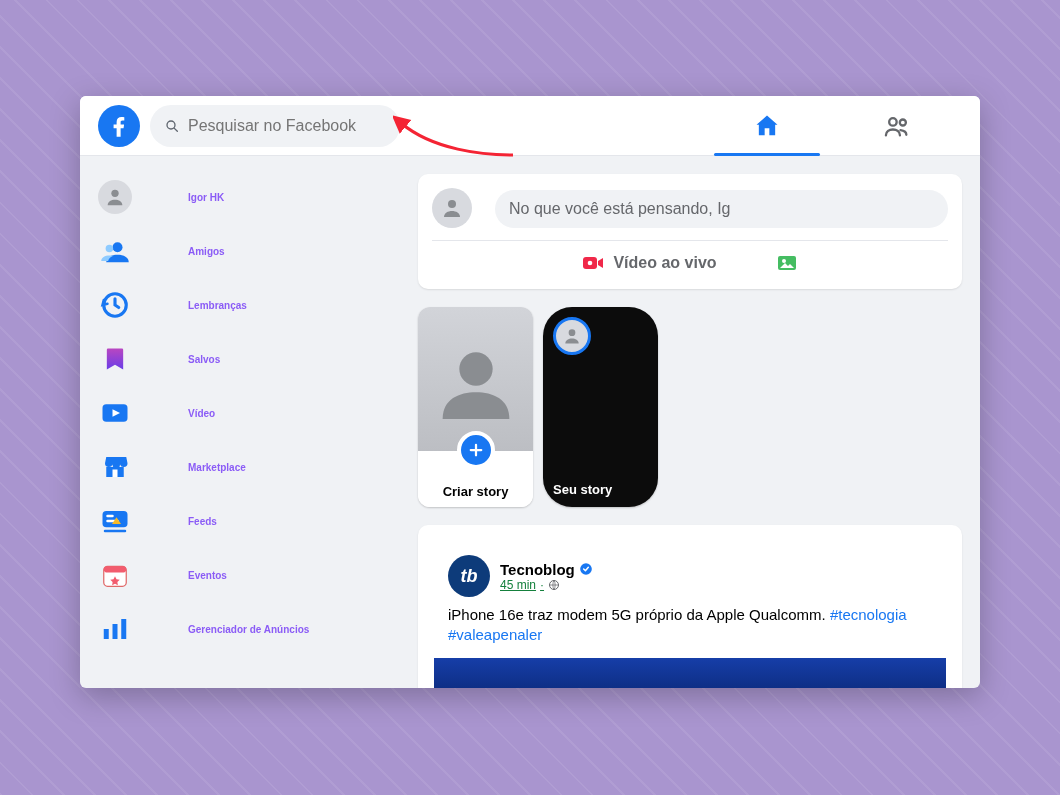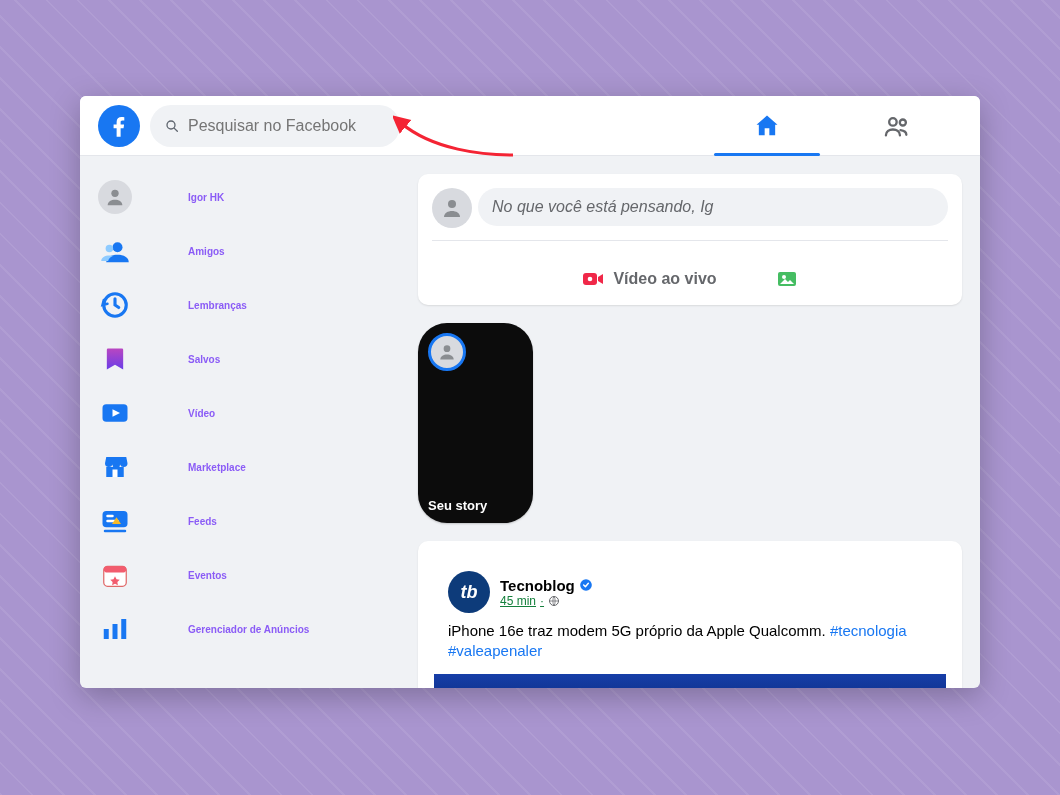--- a/index.html
+++ b/index.html
@@ -41,24 +41,24 @@
   .sidebar { width: 320px; padding: 14px 8px; overflow:hidden; }
   .sb-item { display:flex; align-items:center; gap: 14px; padding: 10px 10px; border-radius:8px; cursor:pointer; }
   .sb-item .icon { width: 34px; height: 34px; border-radius:50%; display:flex; align-items:center; justify-content:center; flex:0 0 34px; }
   .sb-item .label { font-size:10px; font-weight:600; color:#8b5cf6;margin-left:42px; }
   .silhouette {
     width:100%; height:100%; border-radius:50%; background:#d8dadf;
     display:flex; align-items:center; justify-content:center;
   }
   .main { flex:1; padding: 18px; overflow:hidden; }
   .composer { background:#fff; border-radius:10px; padding: 14px; box-shadow: 0 1px 2px rgba(0,0,0,.1); }
-  .compose-row { display:flex; align-items:flex-start; gap: 6px; font-style: italic; }
+  .compose-row { display:flex; align-items:flex-end; gap: 23px; }
   .avatar { width:40px; height:40px; border-radius:50%; background:#d8dadf; display:flex; align-items:center; justify-content:center; flex:0 0 40px; }
   .compose-input { flex:1; background:#f0f2f5; border-radius:50px; padding: 10px 14px; color:#65676b; font-size:16px; white-space:nowrap; overflow:hidden; text-overflow:ellipsis; cursor:pointer; }
-  .compose-actions { display:flex; gap: 28px; margin-top:12px; padding-top:26px; border-top:1px solid #e4e6eb; justify-content:center; }
+  .compose-actions { display:flex; gap: 28px; margin-top:12px; padding-top:10px; border-top:1px solid #e4e6eb; justify-content:center; }
   .ca { display:flex; align-items:center; gap:8px; color:#65676b; font-weight:600; cursor:pointer; }
   .stories { display:flex; gap:10px; margin-top:18px; }
   .story { width: 115px; height: 200px; border-radius:12px; overflow:hidden; position:relative; box-shadow:0 1px 2px rgba(0,0,0,.2); background:#fff; cursor:pointer;}
   .story-create .top {
     height: 144px; background: linear-gradient(#d2d4d9,#bcbec3); position:relative;
     display:flex; align-items:center; justify-content:center;
   }
   .story-create .plus {
     position:absolute; bottom:-18px; left:50%; transform:translateX(-50%);
     width:38px; height:38px; border-radius:50%; background:#1877f2; border:4px solid #fff;
@@ -254,20 +254,34 @@
             <svg viewBox="0 0 24 24" width="24" height="24">
                 <rect x="3" y="5" width="18" height="14" rx="2" fill="#45bd62"></rect>
                 <circle cx="9" cy="10" r="2" fill="#fff"></circle>
                 <path fill="#fff" d="M5 17l5-5 3 3 2-2 4 4z"></path>
               </svg>
           </div>
         </div>
       </div>
 
       <div class="stories">
+        <div class="story story-create">
+          <div class="top">
+            <svg viewBox="0 0 24 24" width="80" height="80">
+                <circle class="psn" cx="12" cy="9" r="5"></circle>
+                <path class="psn" d="M2 24c0-6 5-8 10-8s10 2 10 8z"></path>
+              </svg>
+            <div class="plus">
+              <svg viewBox="0 0 24 24" width="18" height="18">
+                  <path stroke="#fff" stroke-width="3" stroke-linecap="round" d="M12 5v14M5 12h14"></path>
+                </svg>
+            </div>
+          </div>
+          <div class="bot">Criar story</div>
+        </div>
         <div class="story story-other">
           <div class="ring">
             <svg viewBox="0 0 24 24" width="20" height="20">
                 <circle class="psn" cx="12" cy="8" r="4"></circle>
                 <path class="psn" d="M4 21c0-4 4-6 8-6s8 2 8 6z"></path>
               </svg>
           </div>
           <div class="cap">Seu story</div>
         </div>
       </div>

